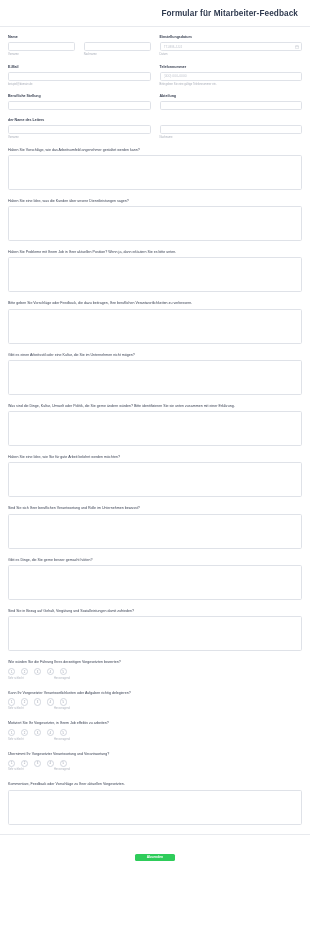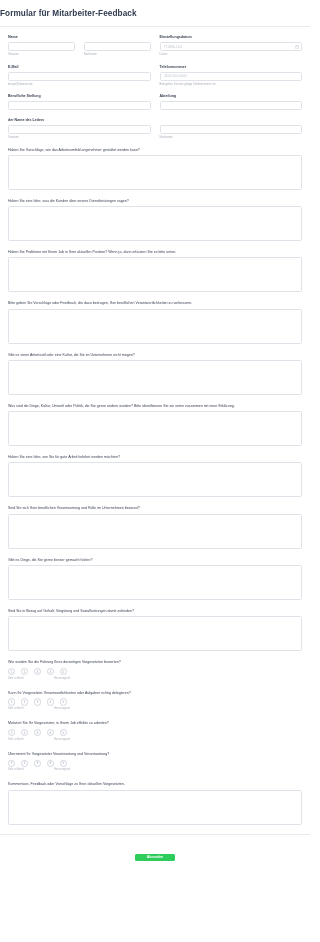--- a/index.html
+++ b/index.html
@@ -5,26 +5,26 @@
   * { box-sizing: border-box; margin: 0; padding: 0; }
   html, body {
     width: 310px;
     background: #ffffff;
     font-family: "Liberation Sans", sans-serif;
     color: #3c4257;
   }
   .page { width: 310px; background: #fff; }
 
   .form-title {
-    text-align: left;
+    text-align: right;
     font-size: 8.2px;
     font-weight: 700;
     color: #2f3a4f;
     letter-spacing: 0.1px;
-    padding: 9px 0 8px;
+    padding: 9px 12px 8px;
   }
   .title-rule { height: 1px; background: #e8eaee; width: 100%; }
 
   .body-pad { padding: 8px 8px 0 8px; }
 
   .row { display: flex; gap: 9px; margin-bottom: 8px; }
   .col { flex: 1; min-width: 0; }
 
   .field-label {
     font-size: 3.6px;

